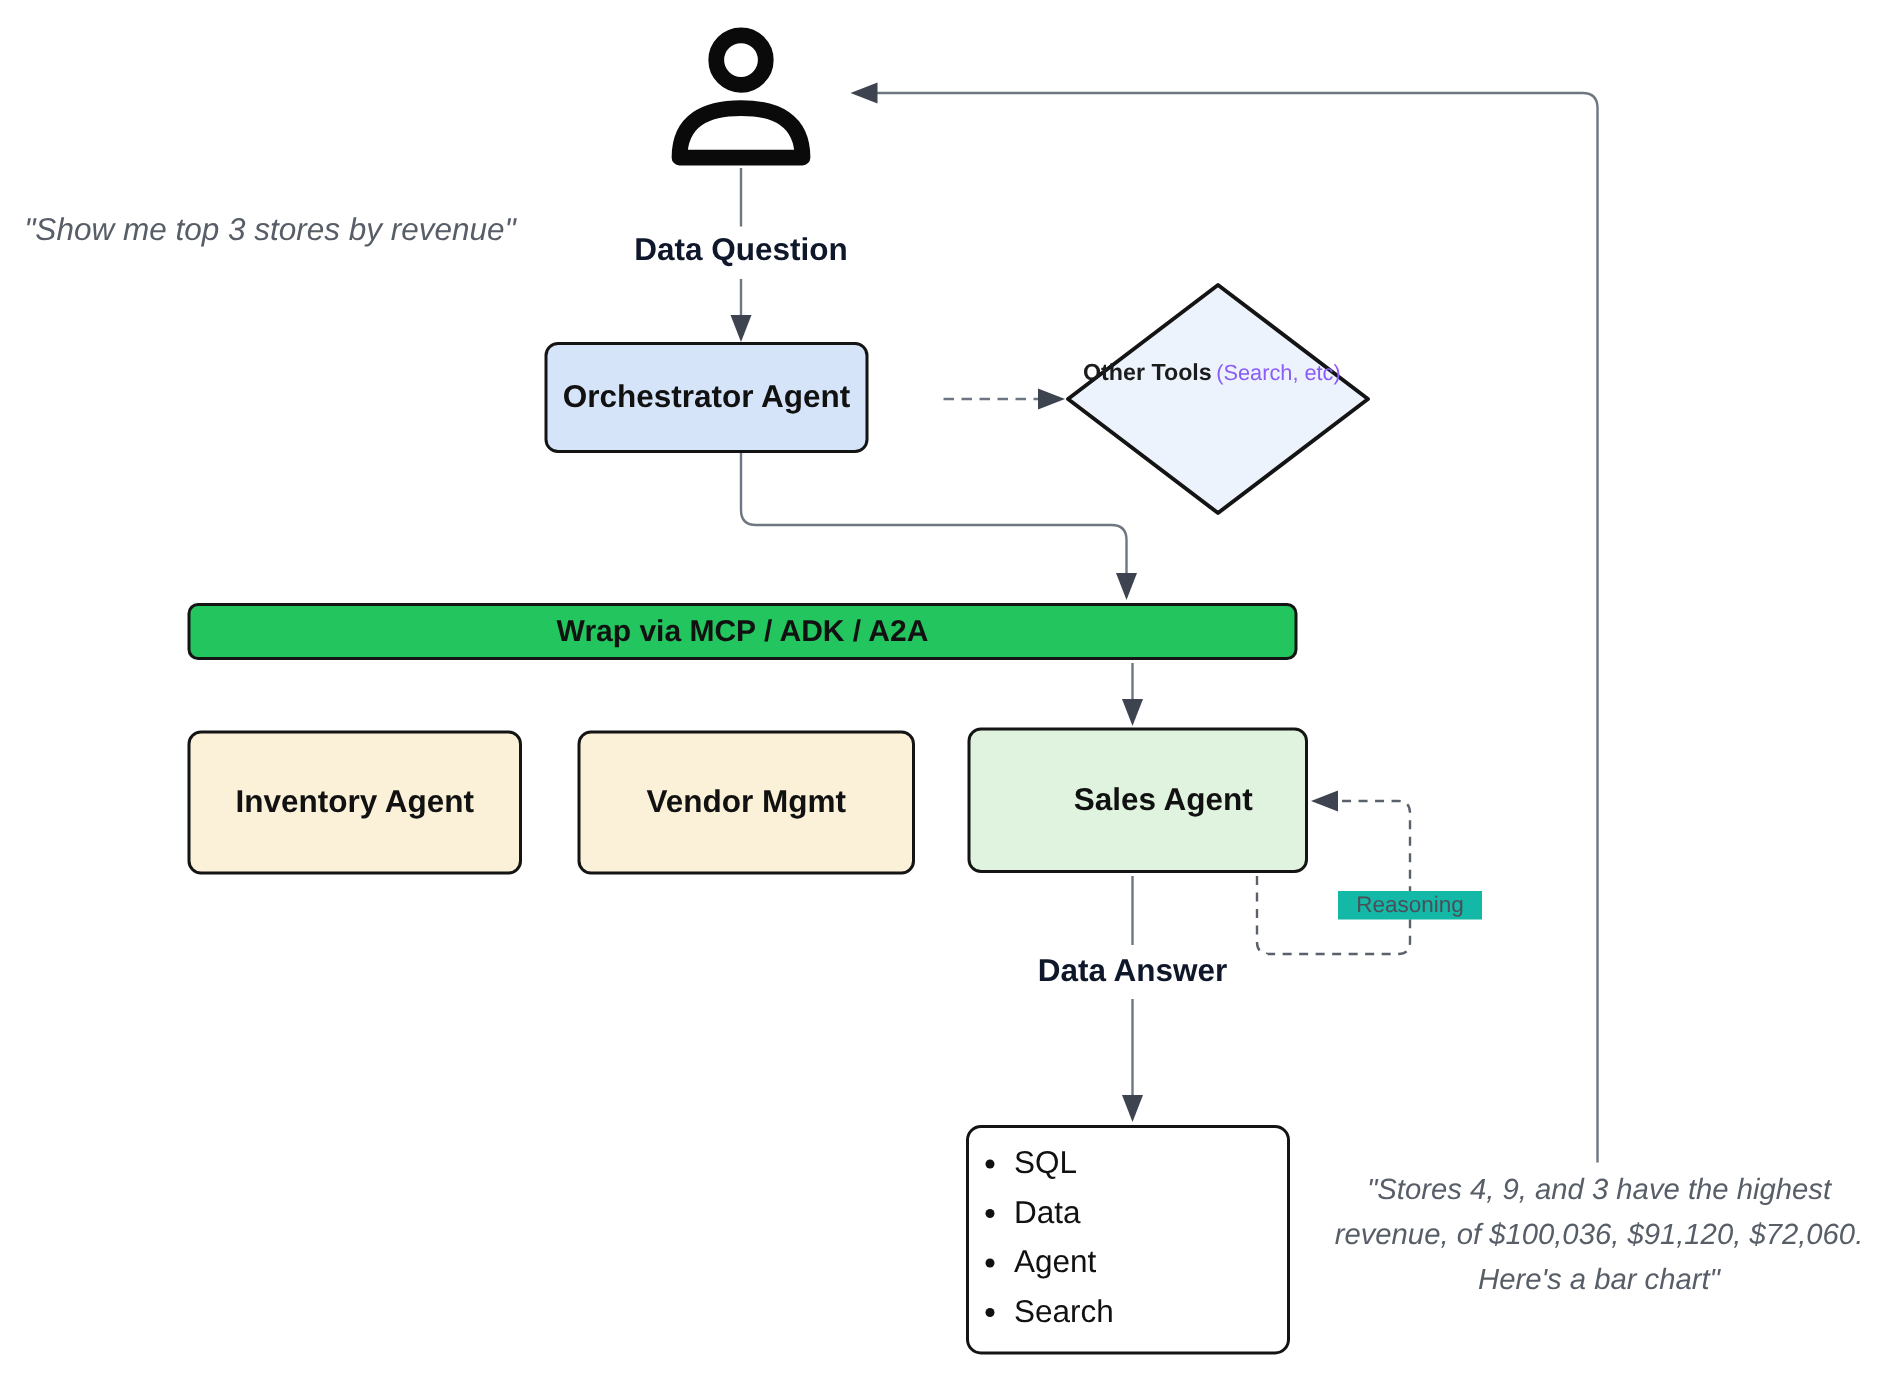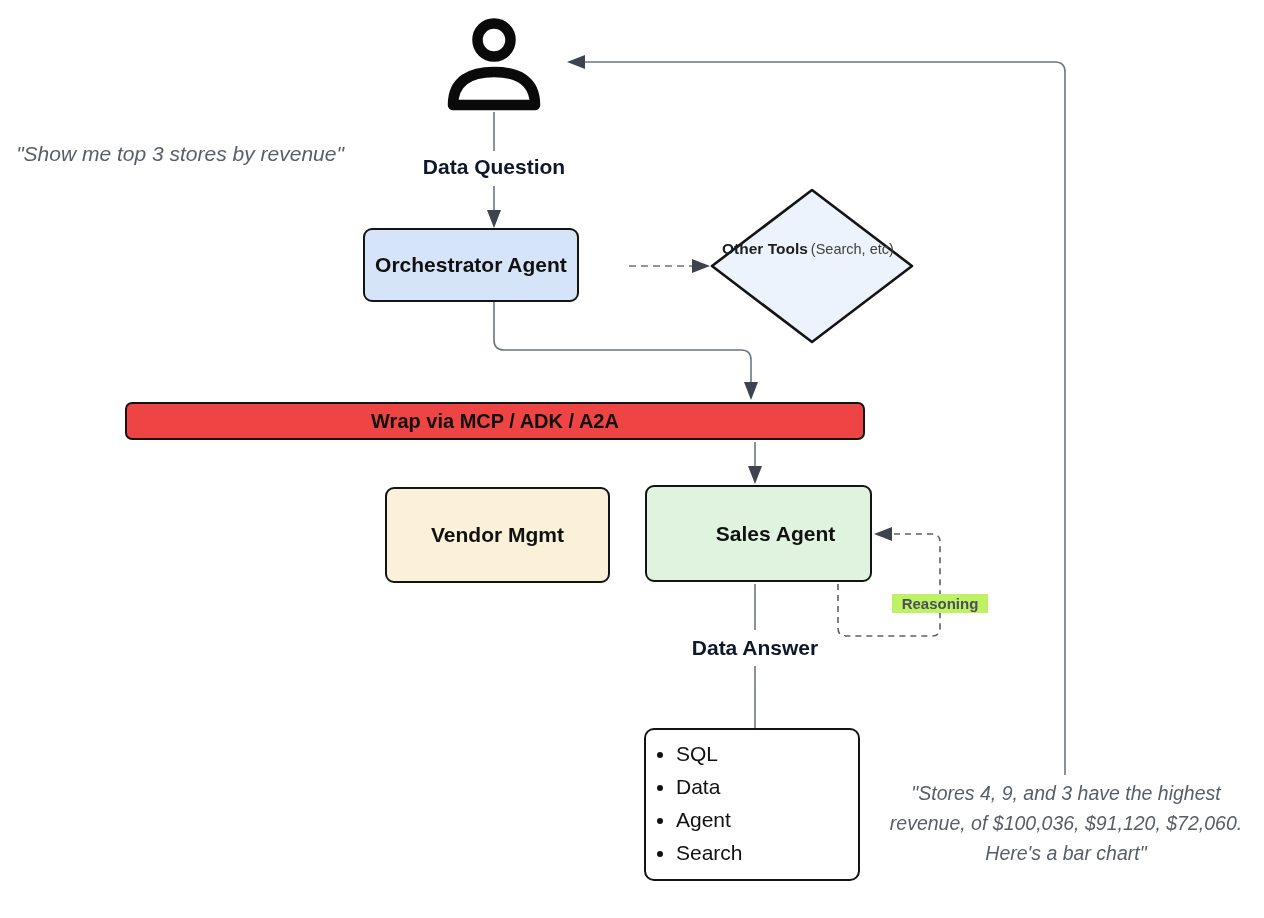--- a/index.html
+++ b/index.html
@@ -10,47 +10,47 @@
   #wires{position:absolute;left:0;top:0;width:1264px;height:918px;}
   .node{
     position:absolute;display:flex;align-items:center;justify-content:center;
     border:2.5px solid #141414;border-radius:9px;
     font-weight:bold;font-size:21px;color:#111;box-sizing:border-box;
     text-align:center;
   }
   .node-blue{background:#d6e4f9;}
   .node-yellow{background:#faf1d8;}
   .node-green{background:#dff3de;}
-  .node-gray{background:#ef4444;}
+  .node-gray{background:#22c55e;}
   .flow-label{
     position:absolute;font-weight:bold;font-size:21px;color:#0f172a;
     text-align:center;background:#ffffff;
   }
   .quote{
     position:absolute;font-style:italic;color:#585e68;
   }
   .quote-left{left:8px;top:142px;width:344px;font-size:21px;text-align:center;}
   .quote-right{
     left:868px;top:778px;width:396px;font-size:19.5px;line-height:30px;
     text-align:center;white-space:pre-line;
   }
   .diamond-text{
     position:absolute;left:722px;top:240px;width:180px;
     display:flex;flex-direction:row;align-items:center;gap:3px;
     color:#1c1c1c;text-align:center;
   }
   .diamond-title{font-weight:bold;font-size:15.5px;}
-  .diamond-sub{font-size:14.5px;color:#404040;}
+  .diamond-sub{font-size:14.5px;color:#8b5cf6;}
   .reasoning-label{
     position:absolute;left:892px;top:594px;width:96px;
-    font-weight:bold;font-size:15px;color:#4a4f58;text-align:center;
-    background:#bef264;line-height:19px;
+    font-weight:normal;font-size:15px;color:#4a4f58;text-align:center;
+    background:#14b8a6;line-height:19px;
   }
   .output-box{
-    position:absolute;left:644px;top:728px;width:216px;height:153px;
+    position:absolute;left:644px;top:750px;width:216px;height:153px;
     background:#ffffff;border:2.5px solid #141414;border-radius:10px;
     box-sizing:border-box;
   }
   .output-box ul{
     margin:12px 0 0 0;padding:0 0 0 30px;list-style:disc;
     font-size:21px;color:#111;
   }
   .output-box li{margin:0 0 10px 0;line-height:23px;}
 </style>
 </head>
@@ -110,20 +110,23 @@
 
   <div class="diamond-text">
     <span class="diamond-title">Other Tools</span>
     <span class="diamond-sub">(Search, etc)</span>
   </div>
 
   <div class="node node-gray" style="left:125px;top:402px;width:740px;height:38px;border-radius:7px;font-size:20px;">
     <span>Wrap via MCP / ADK / A2A</span>
   </div>
 
+  <div class="node node-yellow" style="left:125px;top:487px;width:223px;height:96px;">
+    <span>Inventory Agent</span>
+  </div>
 
   <div class="node node-yellow" style="left:385px;top:487px;width:225px;height:96px;">
     <span>Vendor Mgmt</span>
   </div>
 
   <div class="node node-green" style="left:645px;top:485px;width:227px;height:97px;padding-left:34px;">
     <span>Sales Agent</span>
   </div>
 
   <div class="output-box">

